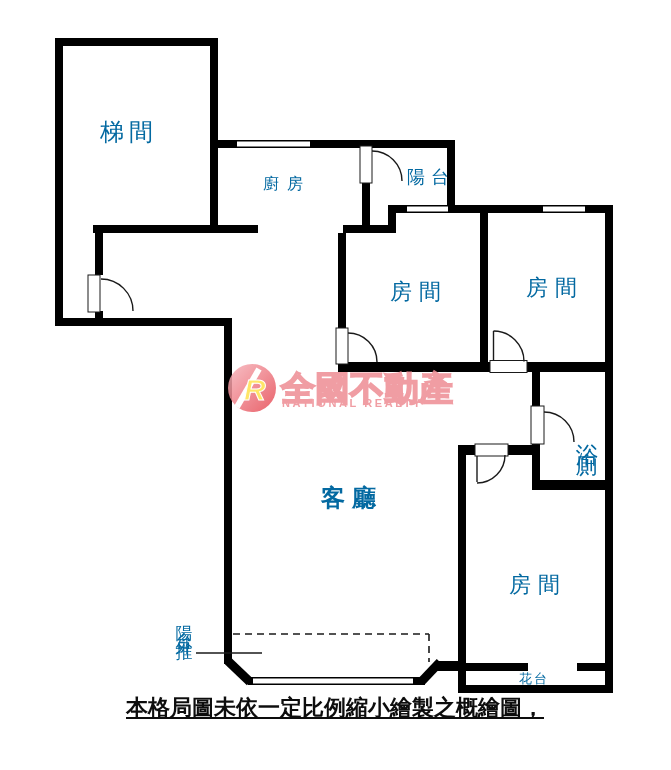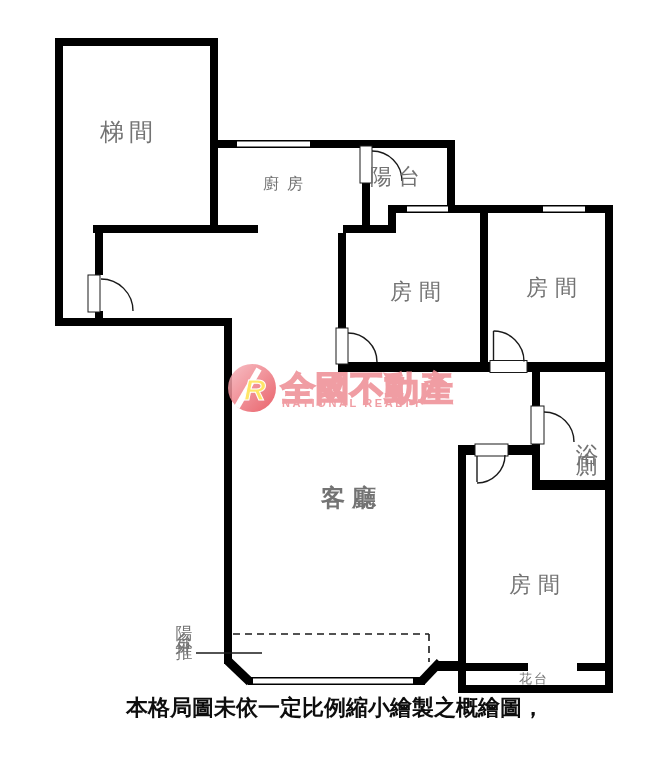--- a/index.html
+++ b/index.html
@@ -1,24 +1,24 @@
 <!DOCTYPE html>
 <html><head>
 <meta charset="utf-8">
 <style>
   html,body{margin:0;padding:0;background:#fff;}
   #stage{position:relative;width:671px;height:770px;background:#ffffff;overflow:hidden;
          font-family:"Liberation Sans","DejaVu Sans",sans-serif;}
   #plan-svg{position:absolute;left:0;top:0;}
-  .rlabel{position:absolute;transform:translate(-50%,-50%);color:#737373;white-space:nowrap;
+  .rlabel{position:absolute;transform:translate(-50%,-50%);color:#0369a1;white-space:nowrap;
           font-family:"Liberation Serif","DejaVu Serif",serif;z-index:5;}
   .vert{writing-mode:vertical-rl;text-orientation:upright;}
   .disclaimer{position:absolute;left:15px;top:694px;width:640px;text-align:center;
               color:#0d0d0d;font-weight:600;font-size:22px;line-height:27px;z-index:5;
-              font-family:"Liberation Sans","DejaVu Sans",sans-serif;}
+              font-family:"Liberation Sans","DejaVu Sans",sans-serif;text-decoration:underline;}
 </style>
 </head>
 <body>
 
 <div id="stage">
 
   <svg id="plan-svg" width="671" height="770" viewBox="0 0 671 770">
     <defs>
       <linearGradient id="logoGrad" x1="0" y1="0" x2="1" y2="1">
         <stop offset="0" stop-color="#f7b6bd"></stop>
@@ -102,21 +102,21 @@
       <circle cx="252" cy="388" r="24" fill="url(#logoGrad)"></circle>
       <path d="M237,407 L259,369" stroke="#ffffff" stroke-width="6" fill="none"></path>
       <text x="244" y="400" font-size="30" font-weight="bold" font-style="italic" fill="#ffe14d" stroke="#ffffff" stroke-width="1" font-family="Liberation Sans, DejaVu Sans, sans-serif">R</text>
       <text x="281" y="400" font-size="34" font-weight="bold" letter-spacing="0.5" fill="#ffffff" stroke="#ee8d94" stroke-width="1.8" font-family="Liberation Sans, DejaVu Sans, sans-serif">全國不動產</text>
       <text x="282" y="407" font-size="11" font-weight="bold" letter-spacing="2.6" fill="#ee8d94" font-family="Liberation Sans, DejaVu Sans, sans-serif">NATIONAL REALTY</text>
     </g>
   </svg>
 
   <div class="rlabel" style="left:129px;top:132px;font-size:24px;letter-spacing:5px;">梯間</div>
   <div class="rlabel" style="left:287px;top:184px;font-size:16px;letter-spacing:8px;">廚房</div>
-  <div class="rlabel" style="left:398px;top:177px;font-size:22px;letter-spacing:6px;">陽台</div>
+  <div class="rlabel" style="left:431px;top:177px;font-size:18px;letter-spacing:6px;">陽台</div>
   <div class="rlabel" style="left:419px;top:292px;font-size:22px;letter-spacing:7px;">房間</div>
   <div class="rlabel" style="left:555px;top:288px;font-size:22px;letter-spacing:7px;">房間</div>
   <div class="rlabel vert" style="left:587px;top:433px;font-size:23px;letter-spacing:8px;">浴廁</div>
   <div class="rlabel" style="left:352px;top:498px;font-size:24px;letter-spacing:7px;font-weight:bold;">客廳</div>
   <div class="rlabel" style="left:538px;top:585px;font-size:22px;letter-spacing:7px;">房間</div>
   <div class="rlabel" style="left:534px;top:679px;font-size:13px;letter-spacing:2px;">花台</div>
   <div class="rlabel vert" style="left:184px;top:624px;font-size:17px;letter-spacing:6px;">陽台外推</div>
 
   <div class="disclaimer">
     <div>本格局圖未依一定比例縮小繪製之概繪圖，</div>

